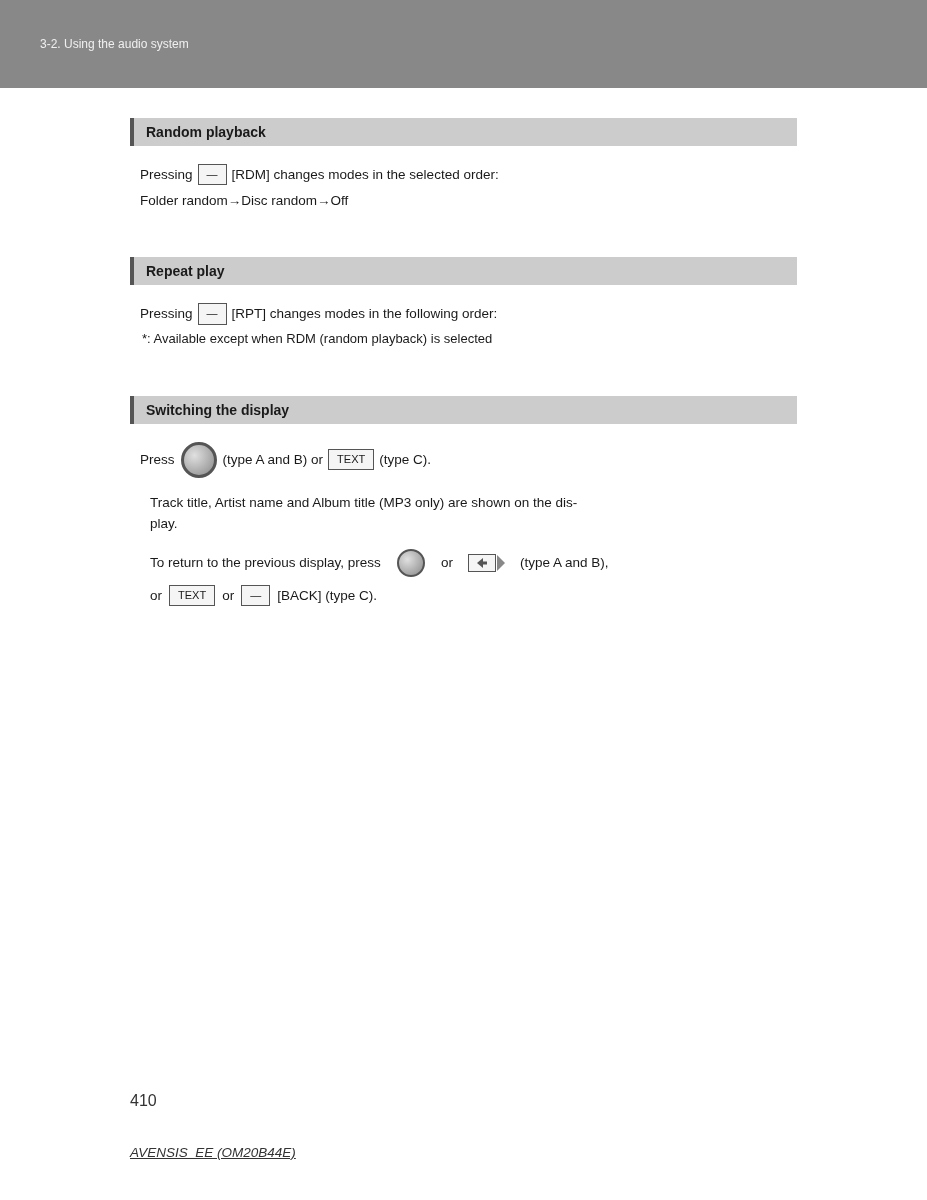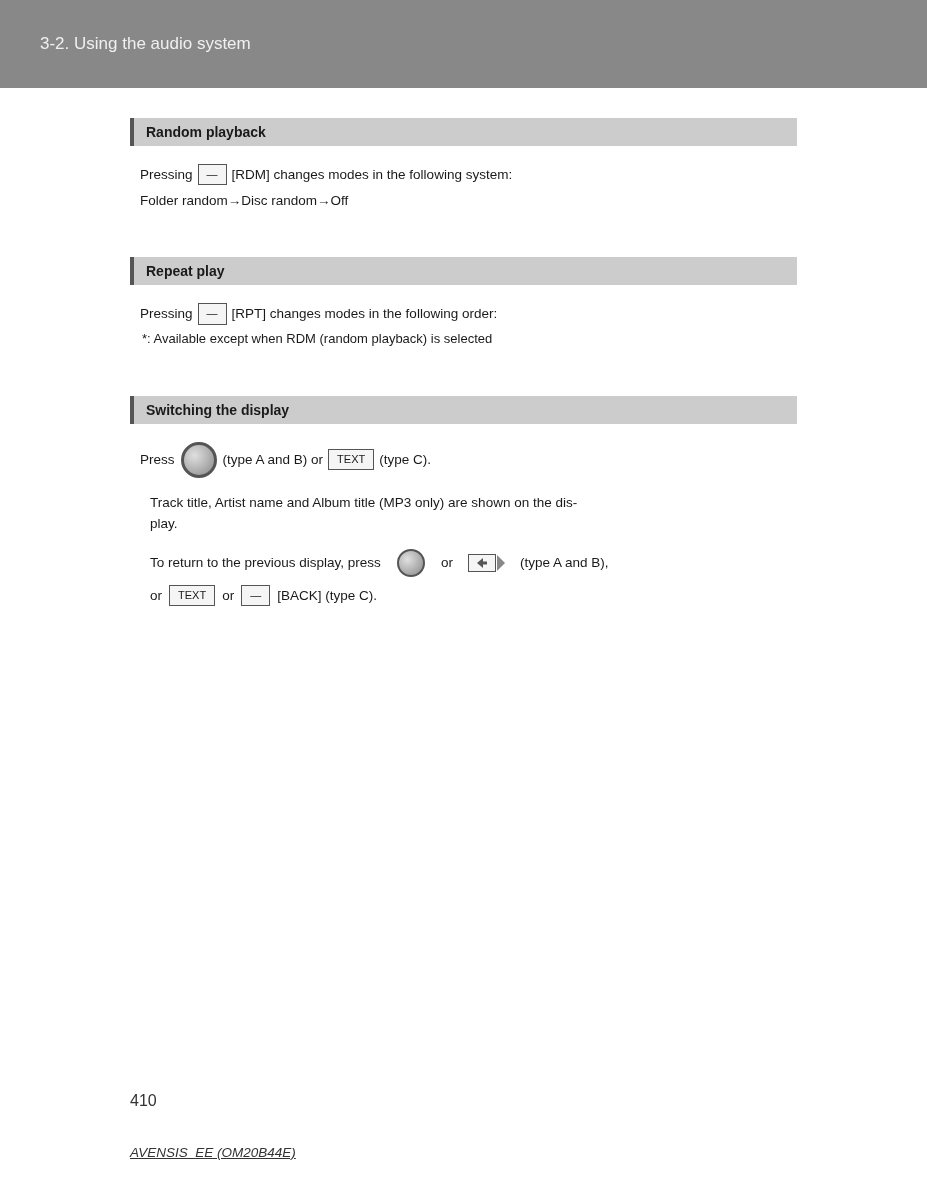--- a/index.html
+++ b/index.html
@@ -18,21 +18,21 @@
       width: 100%;
       height: 88px;
       display: flex;
       align-items: center;
       padding: 0 40px;
       margin-bottom: 30px;
     }
 
     .header-bar .section-label {
       color: #f0f0f0;
-      font-size: 17px;
+      font-size: 12px;
     }
 
     .content-area {
       padding: 0 130px 40px 130px;
     }
 
     .section-header {
       background: #cccccc;
       border-left: 4px solid #555555;
       padding: 6px 12px;
@@ -205,21 +205,21 @@
   <div class="section-block">
     <div class="section-header">
       <span>Random playback</span>
     </div>
     <div class="section-content">
       <div class="press-line">
         <span>Pressing</span>
         <span class="button-inline">
           <span>—</span>
         </span>
-        <span>[RDM] changes modes in the following system:</span>
+        <span>[RDM] changes modes in the selected order:</span>
       </div>
       <p>Folder random→Disc random→Off</p>
     </div>
   </div>
 
   <div class="section-block">
     <div class="section-header">
       <span>Repeat play</span>
     </div>
     <div class="section-content">

